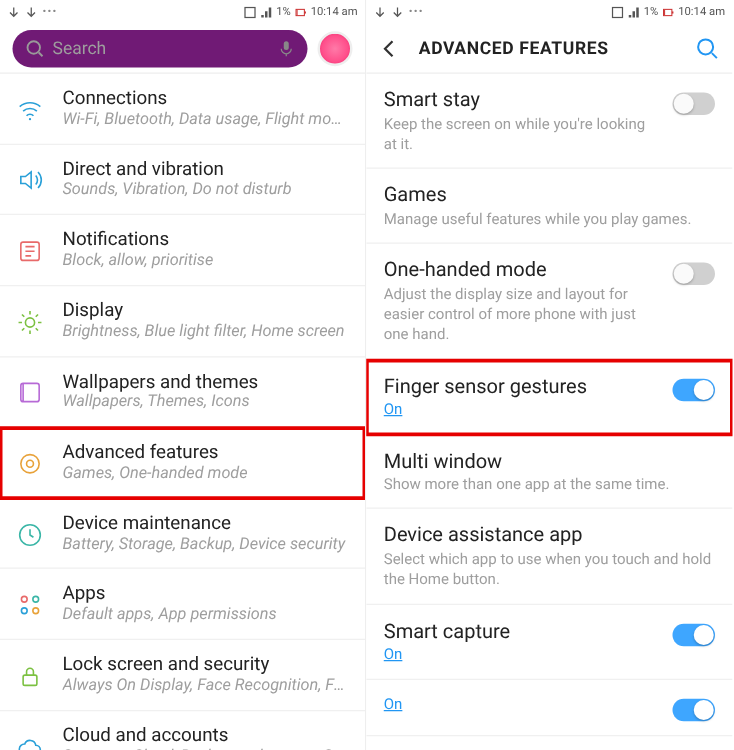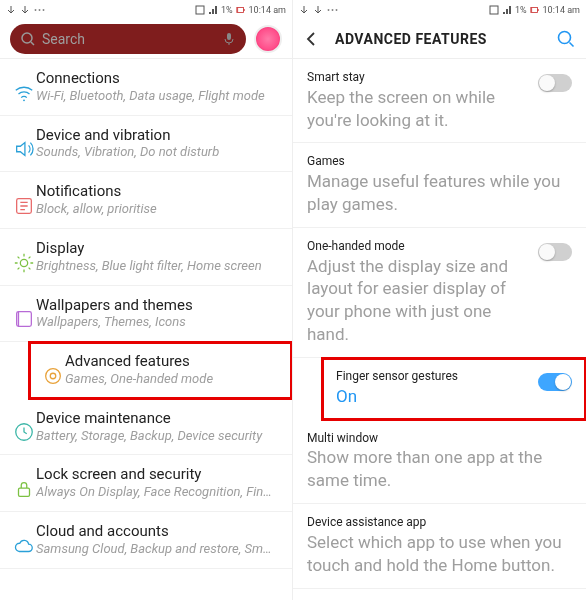--- a/index.html
+++ b/index.html
@@ -8,49 +8,49 @@
   .screen { width: 293px; height: 600px; background: #fff; position: relative; overflow: hidden; border-right: 1px solid #eee; }
   .screen:last-child { border-right: none; }
 
   
   .statusbar { height: 20px; display: flex; align-items: center; justify-content: flex-end; padding: 0 6px; font-size: 9px; color: #555; gap: 3px; }
   .statusbar .left { margin-right: auto; display: flex; gap: 4px; align-items: center; }
   .statusbar svg { width: 10px; height: 10px; }
 
   
   .searchrow { height: 38px; display: flex; align-items: center; padding: 0 10px; gap: 8px; }
-  .searchbox { flex: 1; height: 30px; background: #7f1d1d; border-radius: 15px; display: flex; align-items: center; padding: 0 10px; gap: 6px; }
+  .searchbox { flex: 1; height: 30px; background: #701a75; border-radius: 15px; display: flex; align-items: center; padding: 0 10px; gap: 6px; }
   .searchbox span.ph { color: #9e9e9e; font-size: 14px; }
   .mic { color: #888; }
   .avatar { width: 28px; height: 28px; border-radius: 50%; background: radial-gradient(circle at 50% 50%, #ff7aa8 0%, #ff4f8b 60%, #e91e63 100%); border: 2px solid #eee; }
 
   
   .header { height: 38px; display: flex; align-items: center; padding: 0 10px; gap: 14px; }
   .header .title { font-size: 14px; font-weight: 700; color: #222; letter-spacing: 0.5px; }
   .header .back { color: #333; }
   .header .search-icon { margin-left: auto; color: #2196f3; }
 
   .divider { height: 1px; background: #eee; }
 
   
   .list { }
-  .item { display: flex; padding: 10px 14px 10px 12px; align-items: flex-end; border-bottom: 1px solid #f0f0f0; }
+  .item { display: flex; padding: 10px 14px 10px 12px; gap: 14px; align-items: center; border-bottom: 1px solid #f0f0f0; }
   .item:last-child { border-bottom: none; }
   .item .iconwrap { width: 24px; height: 24px; display: flex; align-items: center; justify-content: center; margin-top: 2px; flex-shrink: 0; }
   .item .texts { flex: 1; min-width: 0; }
   .item .label { font-size: 15px; color: #222; line-height: 1.25; }
   .item .sub { font-size: 13px; color: #9e9e9e; line-height: 1.3; white-space: nowrap; overflow: hidden; text-overflow: ellipsis; font-style: italic; }
-  .hl-red { outline: 3px solid #e60000; outline-offset: -2px; margin-left: 29px; }
+  .hl-red { outline: 3px solid #e60000; outline-offset: -2px; }
 
   
   .feat { padding: 11px 14px; border-bottom: 1px solid #f0f0f0; display: flex; gap: 10px; }
   .feat .ft { flex: 1; min-width: 0; }
-  .feat .flabel { font-size: 12px; color: #222; line-height: 1.3; }
-  .feat .fsub { font-size: 17px; color: #9e9e9e; line-height: 1.35; }
-  .feat .fsub.on { color: #2196f3; }
+  .feat .flabel { font-size: 16px; color: #222; line-height: 1.3; }
+  .feat .fsub { font-size: 12px; color: #9e9e9e; line-height: 1.35; }
+  .feat .fsub.on { color: #2196f3; text-decoration: underline; }
   .toggle { width: 34px; height: 18px; border-radius: 9px; position: relative; margin-top: 4px; flex-shrink: 0; align-self: flex-start; }
   .toggle .knob { position: absolute; width: 16px; height: 16px; border-radius: 50%; top: 1px; background: #fff; box-shadow: 0 1px 2px rgba(0,0,0,0.25); }
   .toggle.on { background: #3ea6ff; }
   .toggle.on .knob { right: 1px; }
   .toggle.off { background: #d0d0d0; }
   .toggle.off .knob { left: 1px; background: #fafafa; }
 
   
   .ic { stroke-width: 1.4; fill: none; }
 </style>
@@ -117,21 +117,21 @@
       </div>
 
       <div class="item">
         <div class="iconwrap">
             <svg class="ic" width="22" height="22" viewBox="0 0 24 24">
               <path d="M4 9v6h4l5 4V5L8 9H4z" stroke="#2aa0d8"></path>
               <path d="M17 8a6 6 0 0 1 0 8M19 5a10 10 0 0 1 0 14" stroke="#2aa0d8"></path>
             </svg>
           </div>
         <div class="texts">
-            <div class="label">Device and vibration</div>
+            <div class="label">Direct and vibration</div>
             <div class="sub">Sounds, Vibration, Do not disturb</div>
           </div>
       </div>
 
       <div class="item">
         <div class="iconwrap">
             <svg class="ic" width="22" height="22" viewBox="0 0 24 24">
               <rect x="4" y="4" width="16" height="16" rx="2" stroke="#e86a6a"></rect>
               <path d="M8 8h8M8 12h8M8 16h5" stroke="#e86a6a"></path>
             </svg>
@@ -186,20 +186,34 @@
               <circle cx="12" cy="12" r="9" stroke="#3bb6a7"></circle>
               <path d="M12 7v5l3 2" stroke="#3bb6a7"></path>
             </svg>
           </div>
         <div class="texts">
             <div class="label">Device maintenance</div>
             <div class="sub">Battery, Storage, Backup, Device security</div>
           </div>
       </div>
 
+      <div class="item">
+        <div class="iconwrap">
+            <svg class="ic" width="22" height="22" viewBox="0 0 24 24">
+              <circle cx="7" cy="7" r="2.5" stroke="#e86a6a"></circle>
+              <circle cx="17" cy="7" r="2.5" stroke="#3bb6a7"></circle>
+              <circle cx="7" cy="17" r="2.5" stroke="#2aa0d8"></circle>
+              <circle cx="17" cy="17" r="2.5" stroke="#e8a23a"></circle>
+            </svg>
+          </div>
+        <div class="texts">
+            <div class="label">Apps</div>
+            <div class="sub">Default apps, App permissions</div>
+          </div>
+      </div>
 
       <div class="item">
         <div class="iconwrap">
             <svg class="ic" width="22" height="22" viewBox="0 0 24 24">
               <rect x="6" y="11" width="12" height="9" rx="1.5" stroke="#7cc142"></rect>
               <path d="M9 11V8a3 3 0 0 1 6 0v3" stroke="#7cc142"></path>
             </svg>
           </div>
         <div class="texts">
             <div class="label">Lock screen and security</div>
@@ -280,21 +294,21 @@
       <div class="feat">
         <div class="ft">
             <div class="flabel">Games</div>
             <div class="fsub">Manage useful features while you play games.</div>
           </div>
       </div>
 
       <div class="feat">
         <div class="ft">
             <div class="flabel">One-handed mode</div>
-            <div class="fsub">Adjust the display size and layout for easier display of your phone with just one hand.</div>
+            <div class="fsub">Adjust the display size and layout for easier control of more phone with just one hand.</div>
           </div>
         <div class="toggle off">
             <div class="knob"></div>
           </div>
       </div>
 
       <div class="feat hl-red">
         <div class="ft">
             <div class="flabel">Finger sensor gestures</div>
             <div class="fsub on">On</div>

